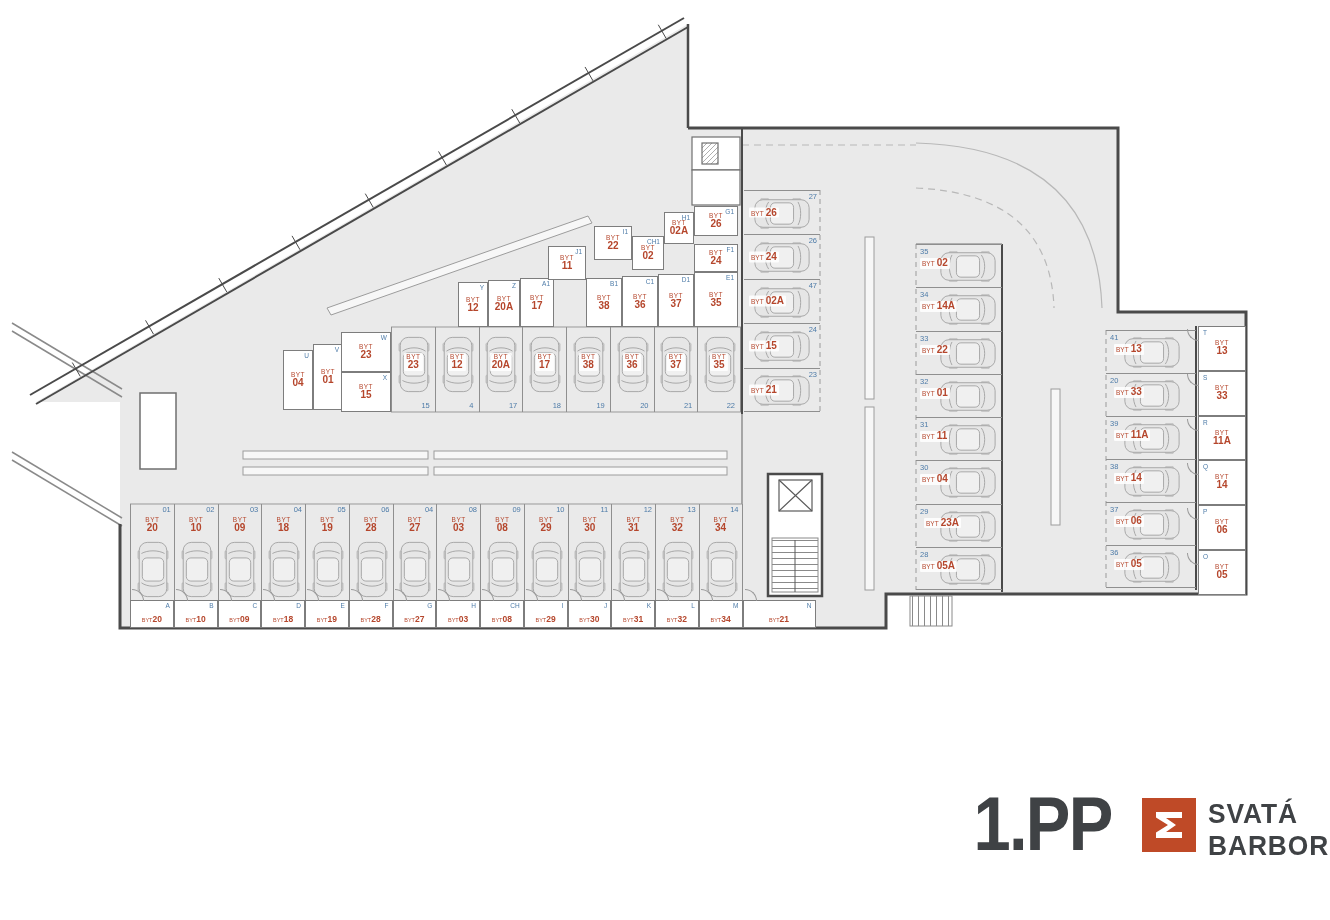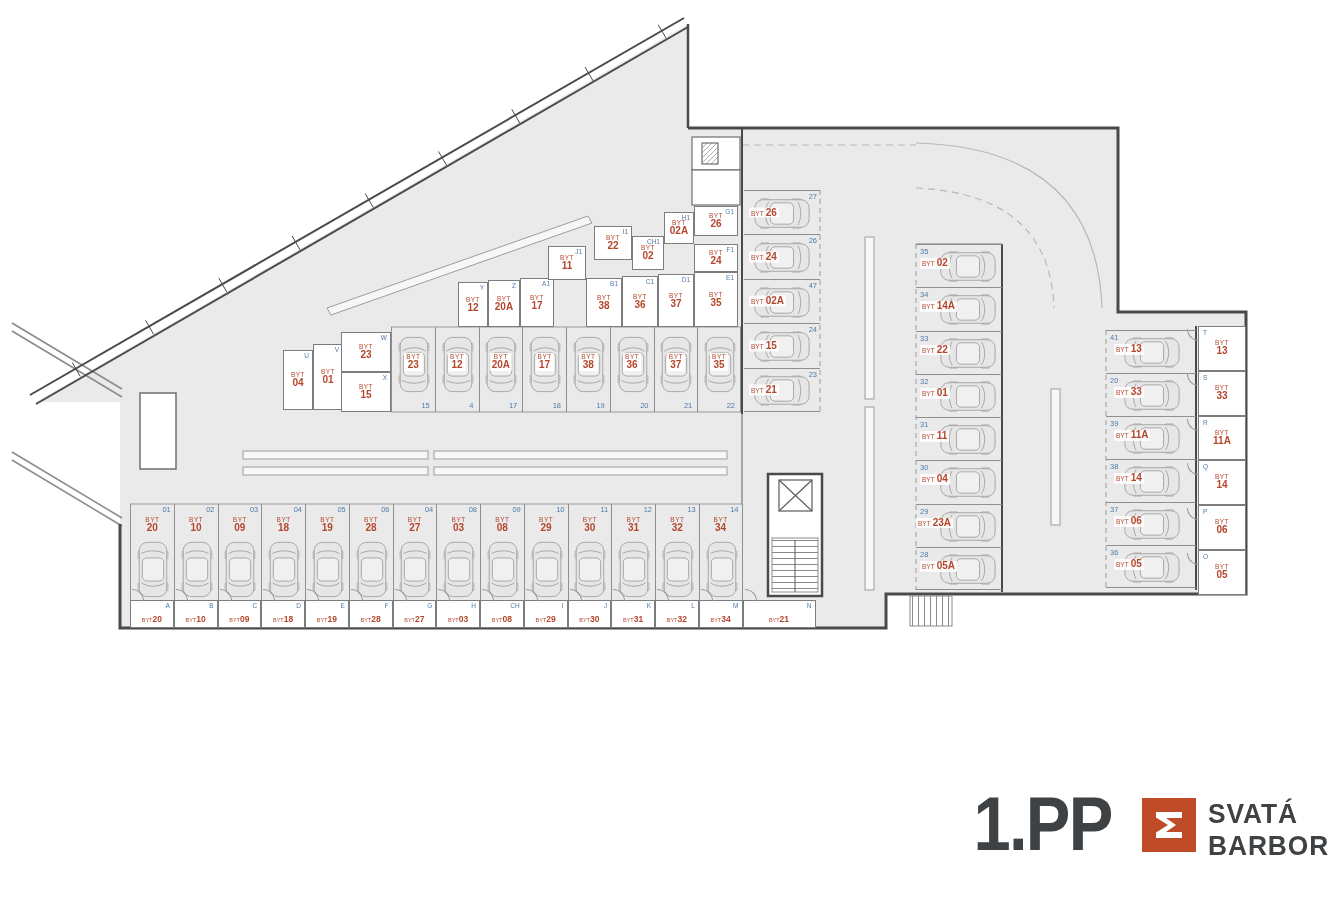--- a/index.html
+++ b/index.html
@@ -487,21 +487,21 @@
         <div class="byt inline patch" style="top: 13px; left: 4px;">
           <span class="byt-word">BYT</span>
           <span class="byt-num">04</span>
         </div>
       </div>
       <div class="stall h" style="left: 916px; top: 503.5px; width: 86px; height: 43.25px;">
         <svg viewBox="0 0 36 64" class="car" style="left: 36px; top: -6.875px; transform: rotate(90deg);">
           <use href="#car-shape"></use>
         </svg>
         <span class="snum tl">29</span>
-        <div class="byt inline patch" style="top: 13px; left: 0;">
+        <div class="byt inline patch" style="top: 13px; left: 8px;">
           <span class="byt-word">BYT</span>
           <span class="byt-num">23A</span>
         </div>
       </div>
       <div class="stall h hlast" style="left: 916px; top: 546.75px; width: 86px; height: 43.25px;">
         <svg viewBox="0 0 36 64" class="car" style="left: 36px; top: -6.875px; transform: rotate(90deg);">
           <use href="#car-shape"></use>
         </svg>
         <span class="snum tl">28</span>
         <div class="byt inline patch" style="top: 13px; left: 4px;">

